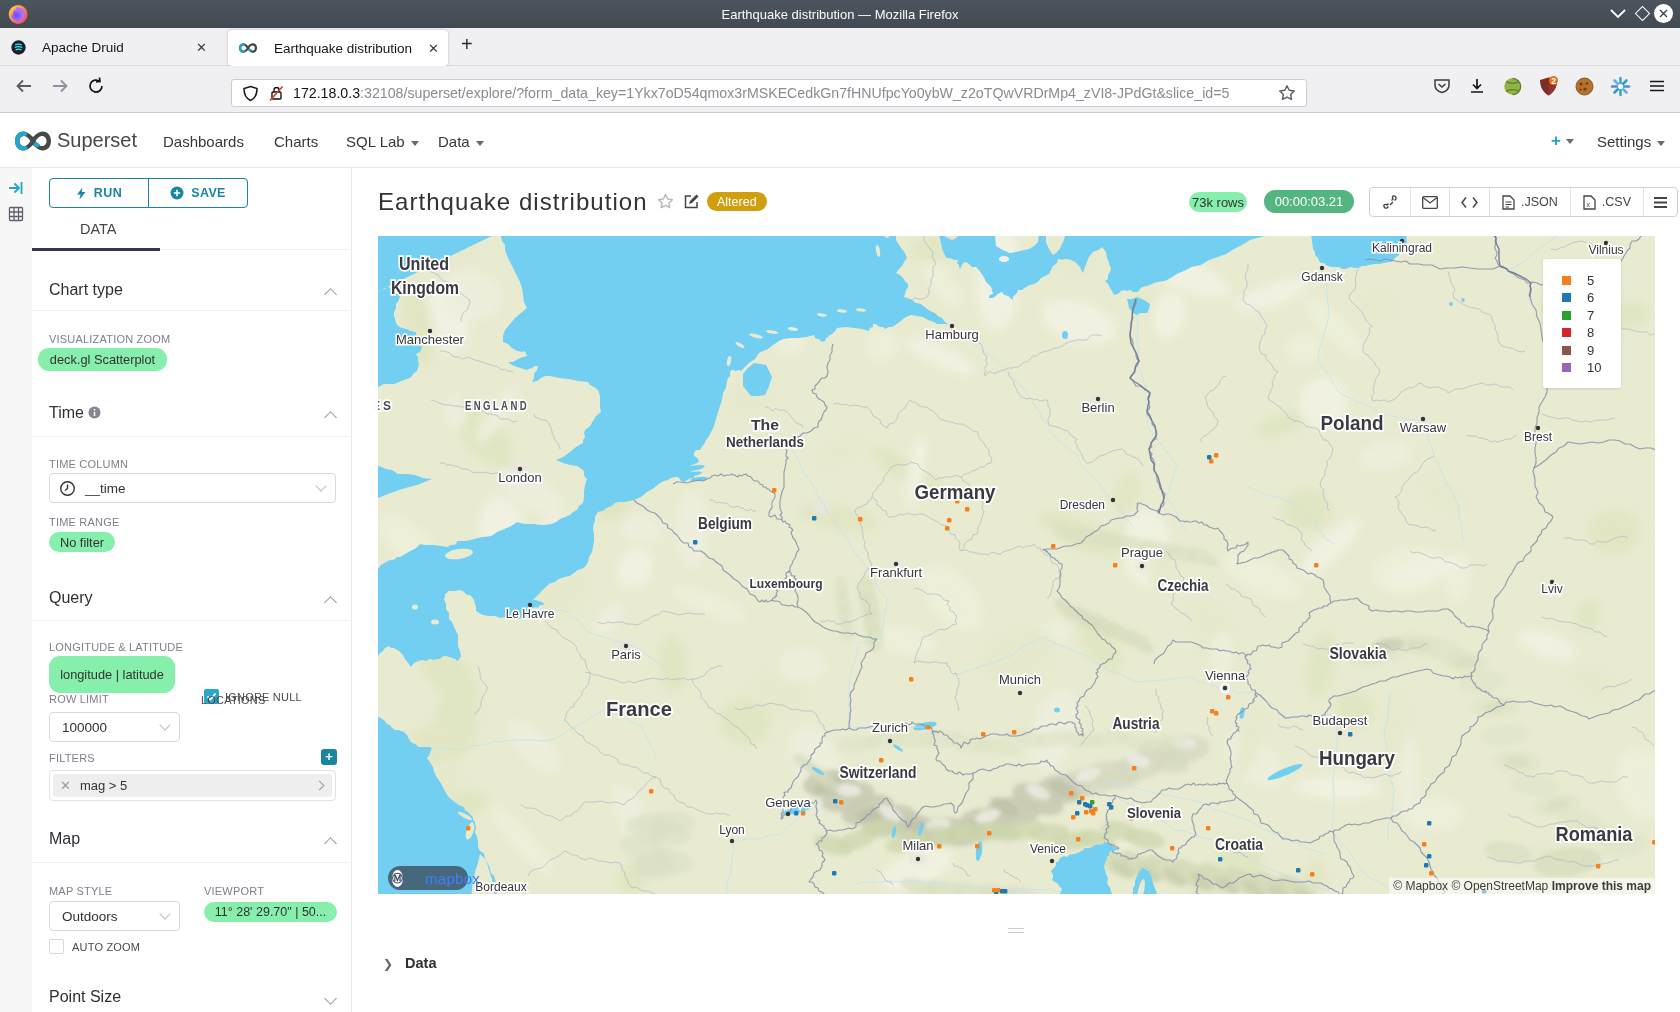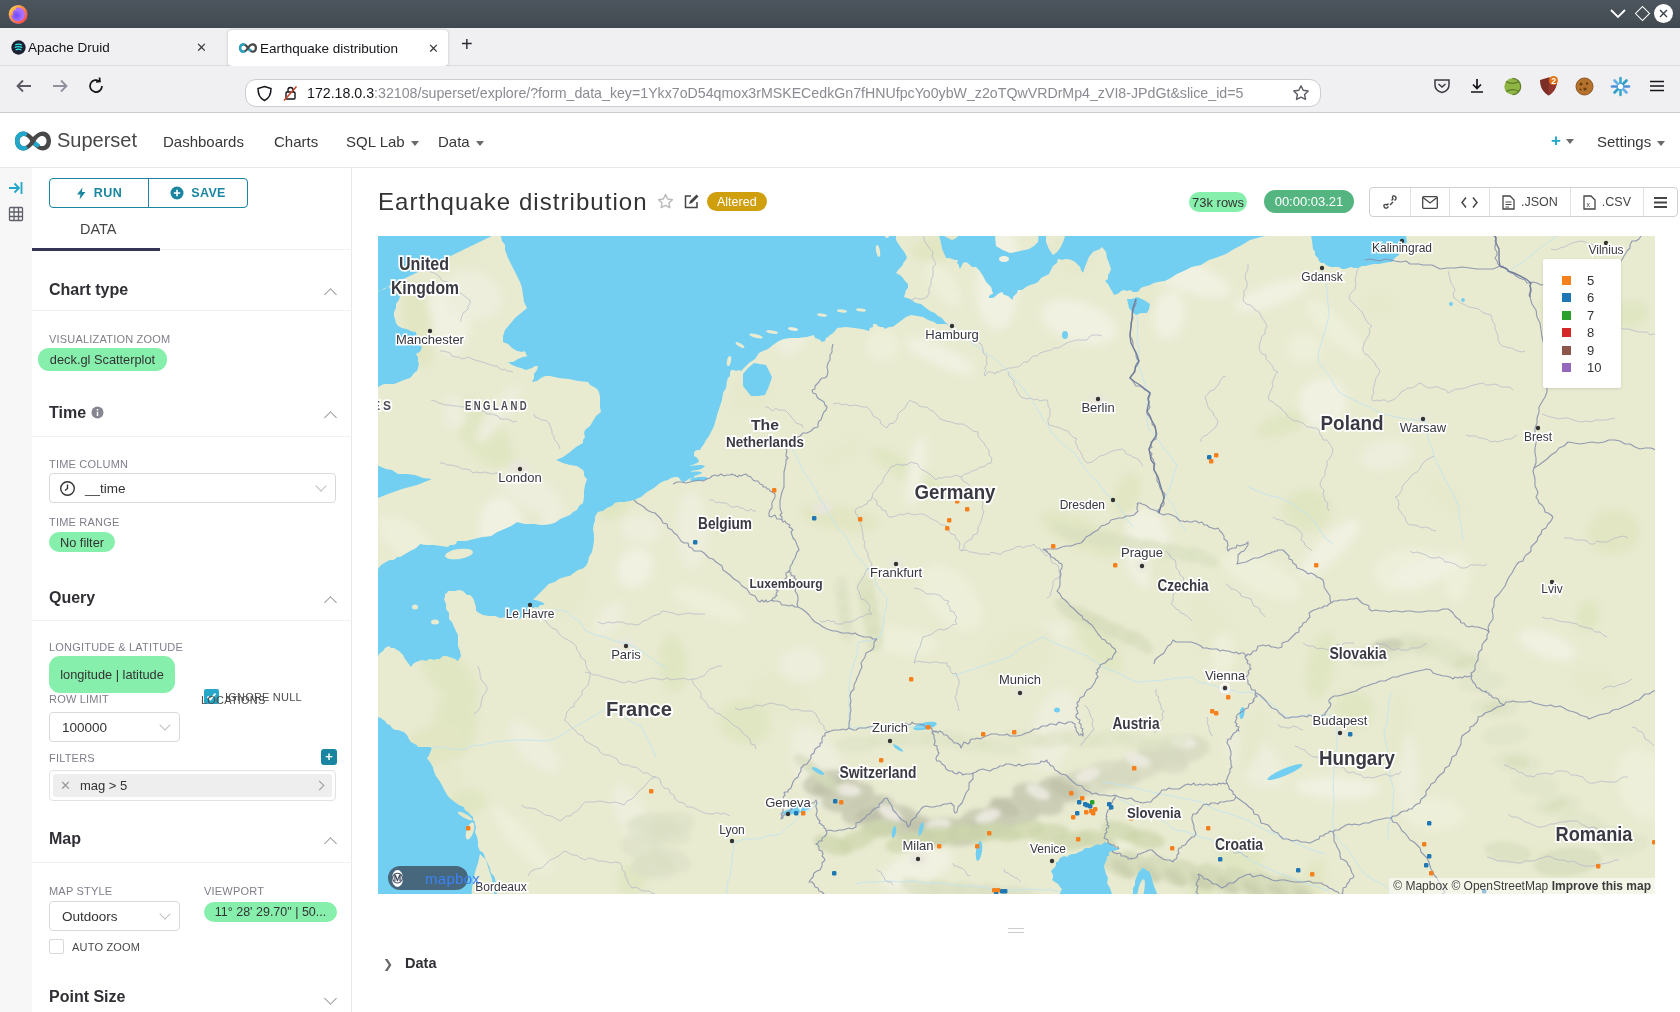--- a/index.html
+++ b/index.html
@@ -1,37 +1,37 @@
 <!DOCTYPE html>
 <html><head><meta charset="utf-8"><style>
 *{margin:0;padding:0;box-sizing:border-box}
 html,body{width:1680px;height:1012px;overflow:hidden;font-family:"Liberation Sans",sans-serif;background:#fff}
 .abs{position:absolute}
 #titlebar{position:relative;height:28px;background:linear-gradient(#4c555d,#424a51);}
 #titlebar .title{position:absolute;left:0;right:0;top:7px;text-align:center;color:#fbfbfe;font-size:13px}
 #tabbar{position:relative;height:38px;background:#f0f0f2;border-bottom:1px solid #dcdce0}
 #tab1{position:absolute;left:4px;top:2px;width:212px;height:34px;border-radius:4px;display:flex;align-items:center;color:#15141a}
 #tab2{position:absolute;left:228px;top:2px;width:220px;height:36px;background:#fff;border-radius:4px;box-shadow:0 0 3px rgba(0,0,0,.22);display:flex;align-items:center;color:#15141a}
-.tabtxt{font-size:13.5px;margin-left:2px;flex:1;white-space:nowrap;overflow:hidden}
+.tabtxt{font-size:13.5px;margin-left:16px;flex:1;white-space:nowrap;overflow:hidden}
 .tabx{color:#3a3a42;font-size:13px;margin-right:9px;margin-left:4px}
 #newtab{position:absolute;left:461px;top:5px;font-size:20px;color:#2a2a33;font-weight:400}
 #urlbar{position:relative;height:47px;background:#f0f0f2;border-bottom:1px solid #ccc}
-#urlfield{position:absolute;left:245px;top:13px;width:1076px;height:28px;background:#fff;border-radius:11px;border:1px solid #ccccd2;display:flex;align-items:center}
+#urlfield{position:absolute;left:231px;top:13px;width:1076px;height:28px;background:#fff;border-radius:3px;border:1px solid #ccccd2;display:flex;align-items:center}
 .navarr{position:absolute;top:10px;font-size:17px;color:#4a4a52}
 #urltext{font-size:14.2px;color:#8b8b93;margin-left:8px;white-space:nowrap;overflow:hidden;flex:1}
 #urltext b{color:#15141a;font-weight:400}
 #navbar{position:relative;height:55px;background:#fff;border-bottom:1px solid #e8e8e8}
 .navlink{position:absolute;top:20px;font-size:15px;color:#383838}
 .caret{display:inline-block;width:0;height:0;border-left:4px solid transparent;border-right:4px solid transparent;border-top:5px solid #6a6a6a;margin-left:6px;vertical-align:middle}
 #content{position:relative;height:844px;display:flex}
 #iconstrip{width:32px;background:#f7f7f7;position:relative}
 #panel{width:320px;background:#fff;border-right:1px solid #e8e8e8;position:relative;font-size:13px}
 #main{flex:1;position:relative}
 .seclabel{position:absolute;left:17px;font-size:11px;color:#817e8a;letter-spacing:.2px;font-weight:400}
-.sechead{position:absolute;left:17px;font-size:16px;color:#2f2f35;font-weight:700}
+.sechead{position:absolute;left:17px;font-size:16px;color:#2f2f35;font-weight:400}
 .pill{position:absolute;background:#86efac;border-radius:11px;color:#333;font-size:12.8px;display:flex;align-items:center;justify-content:center}
 .hr{position:absolute;left:0;width:320px;height:1px;background:#f0f0f0}
 .chev{position:absolute;width:9px;height:9px;border-right:1.6px solid #989898;border-bottom:1.6px solid #989898}
 .chevup{transform:rotate(-135deg)}
 .chevdn{transform:rotate(45deg)}
 .selbox{position:absolute;border:1px solid #d9d9d9;border-radius:4px;background:#fff;display:flex;align-items:center;color:#333}
 .selcaret{position:absolute;right:10px;width:8px;height:8px;border-right:1.4px solid #bfbfbf;border-bottom:1.4px solid #bfbfbf;transform:rotate(45deg);top:50%;margin-top:-6px}
 #maphdr{position:relative;height:68px}
 #mapwrap{position:absolute;left:26px;top:68px;width:1277px;height:658px;overflow:hidden}
 #legend{position:absolute;left:1165px;top:23px;width:78px;height:129px;background:#fff;border-radius:2px;box-shadow:0 1px 3px rgba(0,0,0,.12);font-size:13px;color:#333}
@@ -52,20 +52,21 @@
         </radialGradient>
         <linearGradient id="ffo" x1="0" y1="0" x2="1" y2="1">
           <stop offset="0%" stop-color="#ffe84a"></stop>
           <stop offset="40%" stop-color="#ff9640"></stop>
           <stop offset="100%" stop-color="#ff3647"></stop>
         </linearGradient>
       </defs>
       <circle cx="11" cy="11.5" r="9.3" fill="url(#ffg)"></circle>
       <path d="M11 2.2 C6 2.2 2.2 6 1.8 10.6 C1.6 16 6 20.6 11.3 20.6 C16.4 20.6 20.4 16.6 20.4 11.4 C20.4 8 18.8 5.2 16.2 3.5 C14.7 2.6 13 2.2 11 2.2 Z M11 4.6 C14.8 4.6 18 7.4 18 11.3 C18 15.2 15 18.3 11.2 18.3 C7.6 18.3 4.4 15.6 4.2 11.7 C4.4 12 5 12.6 6 12.6 C5.2 10.2 6 7.8 7.6 6.4 C8 7 8.9 7.3 9.6 7.1 C8.8 6.4 8.5 5.3 8.9 4.9 C9.5 4.7 10.2 4.6 11 4.6 Z" fill="url(#ffo)"></path>
     </svg>
+ <div class="title">Earthquake distribution — Mozilla Firefox</div>
  <svg class="abs" style="left:1609px;top:8px" width="18" height="12" viewBox="0 0 18 12">
       <path d="M2 2 L9 9 L16 2" stroke="#fff" stroke-width="1.8" fill="none"></path>
     </svg>
  <div class="abs" style="left:1637px;top:8px;width:11px;height:11px;border:1.6px solid #fff;transform:rotate(45deg)"></div>
  <div class="abs" style="left:1654px;top:4px;width:19px;height:19px;border-radius:50%;background:#fff"></div>
  <svg class="abs" style="left:1659px;top:9px" width="9" height="9" viewBox="0 0 9 9">
       <path d="M1 1 L8 8 M8 1 L1 8" stroke="#3a4248" stroke-width="1.4"></path>
     </svg>
 </div>
 <div id="tabbar">

